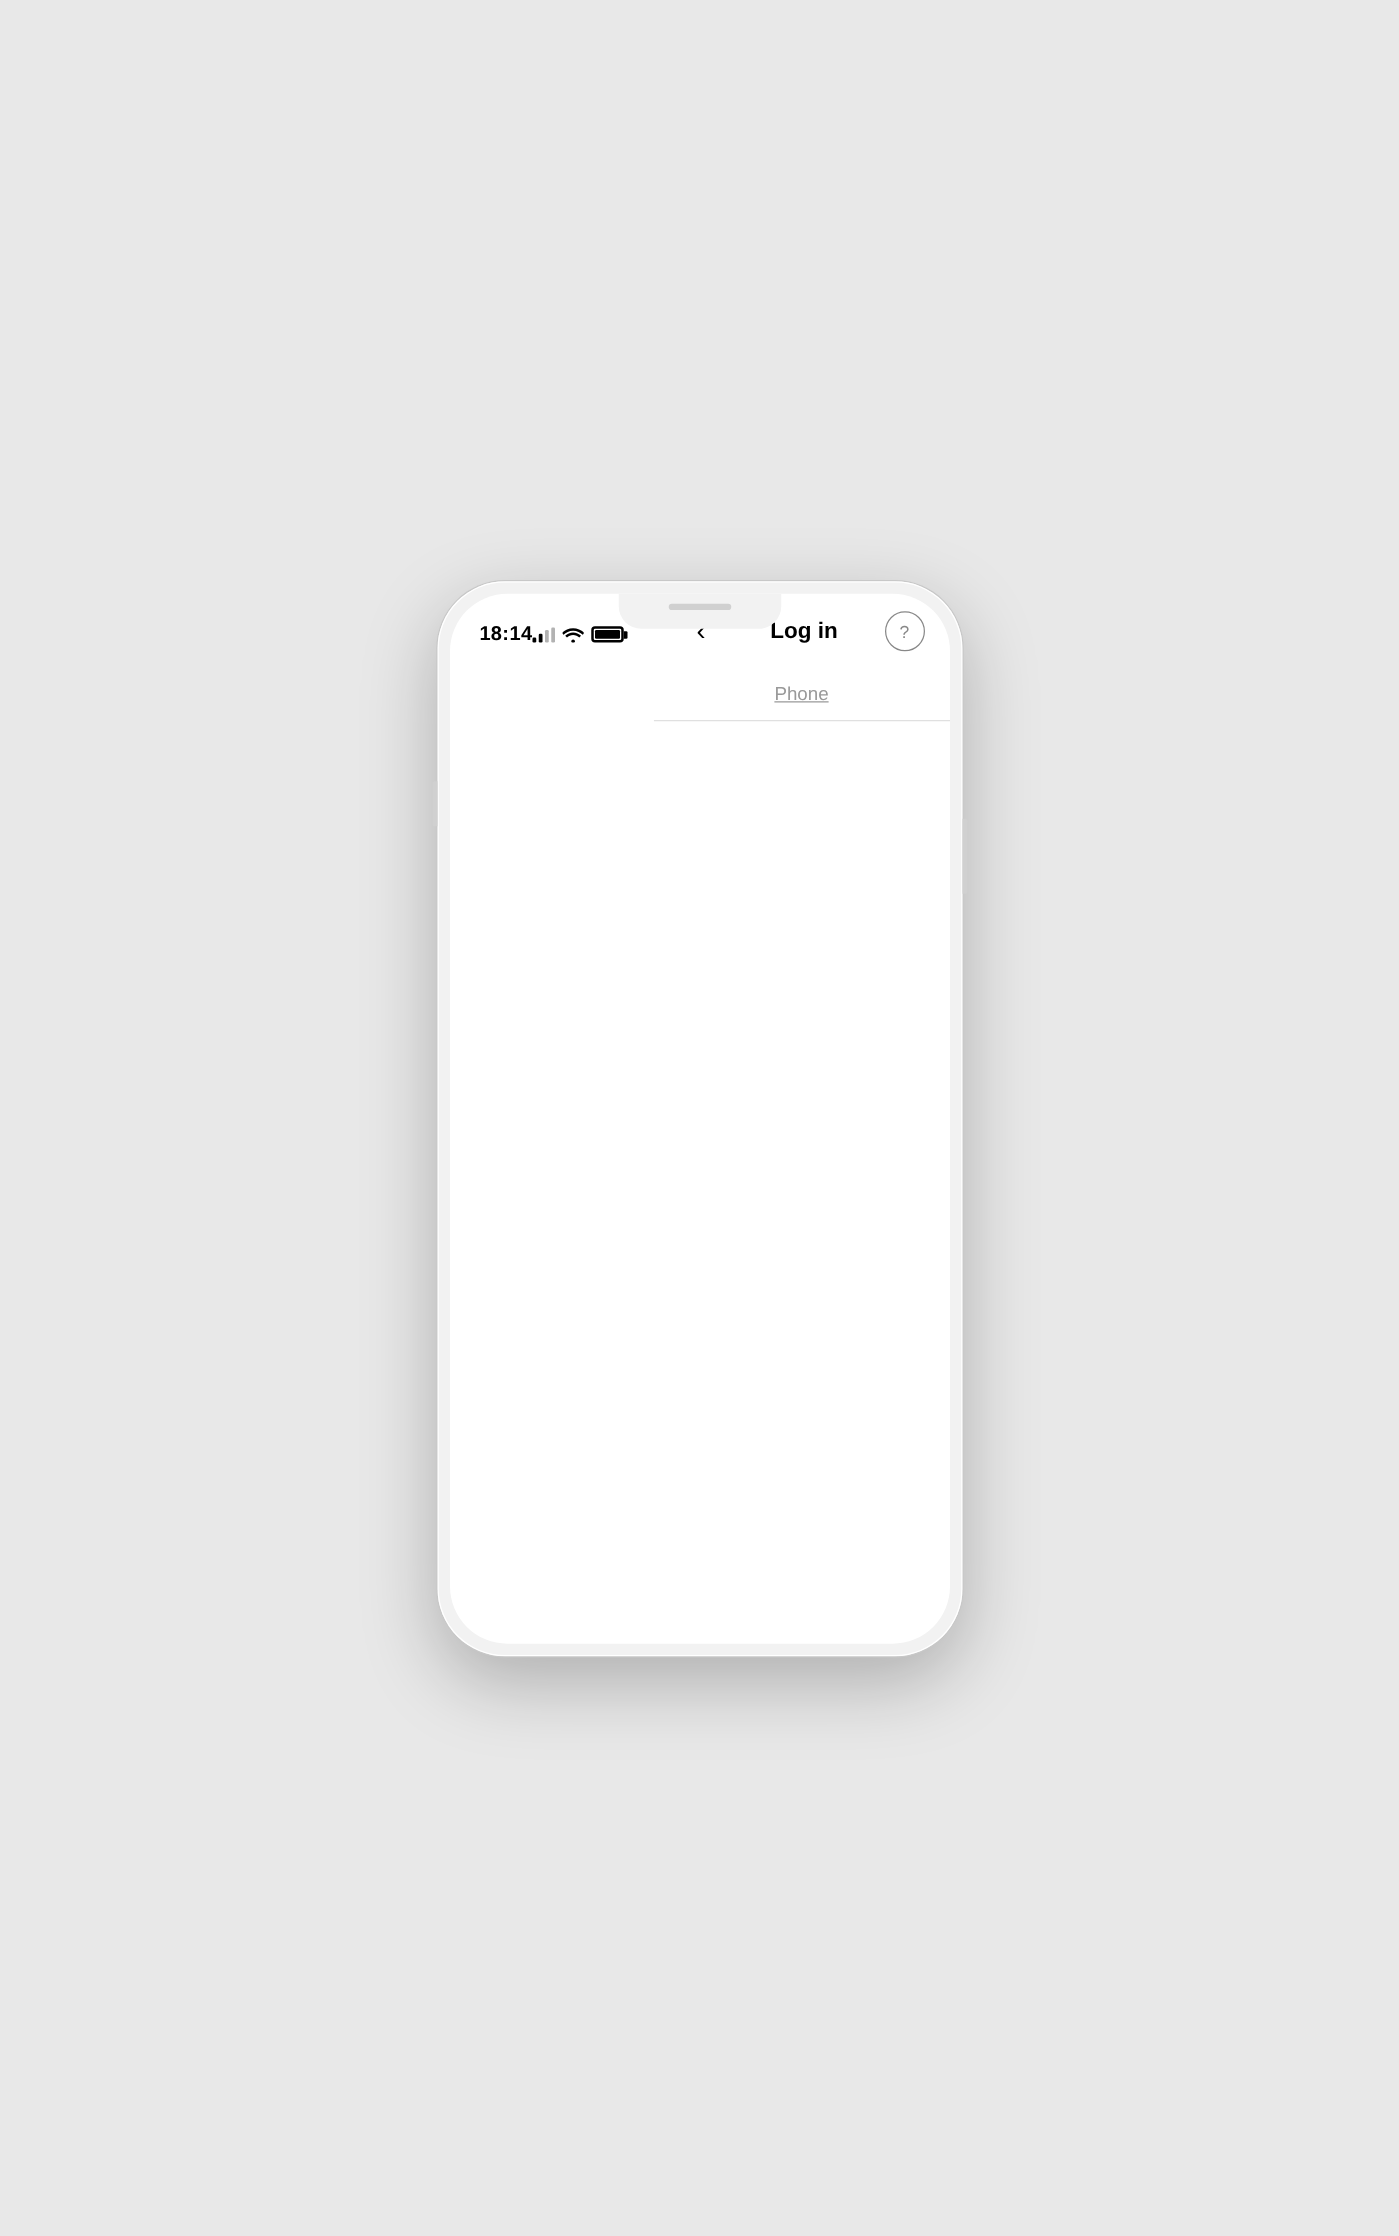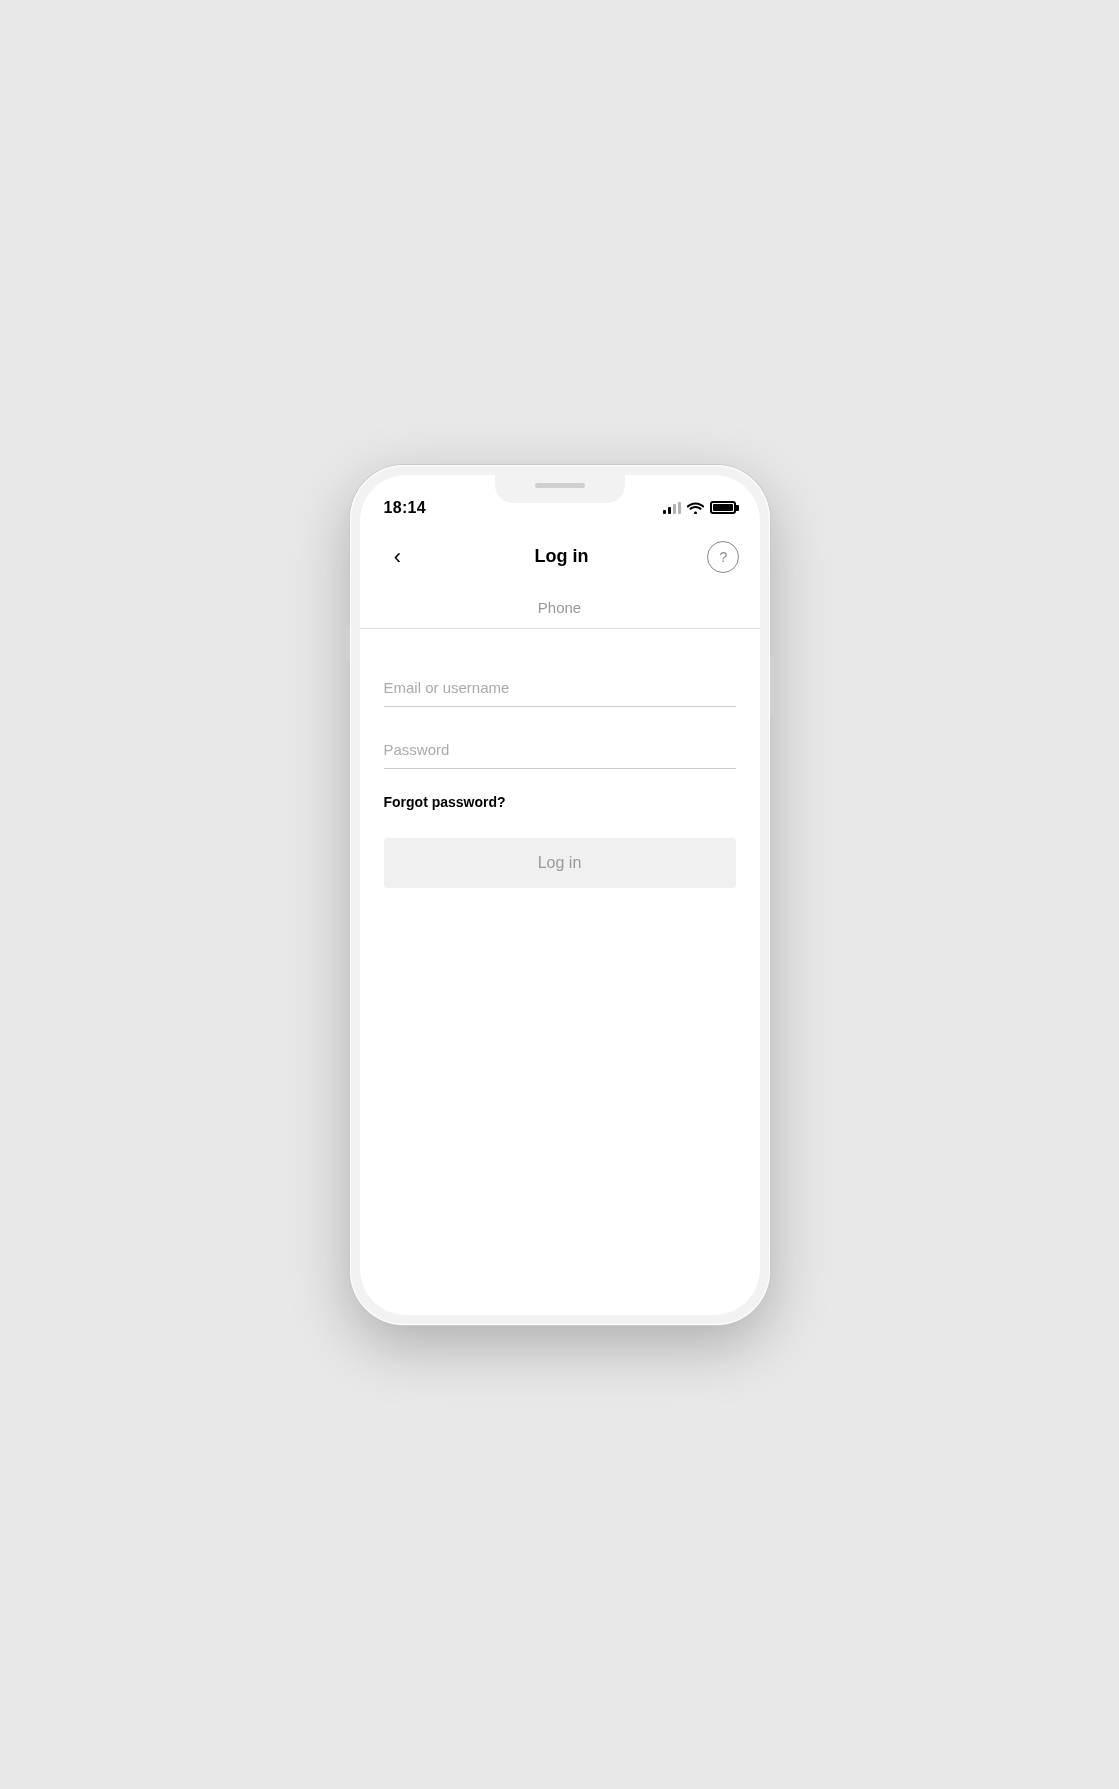--- a/index.html
+++ b/index.html
@@ -27,21 +27,21 @@
     }
 
     .phone-inner {
       width: 100%;
       height: 100%;
       background: #ffffff;
       border-radius: 46px;
       overflow: hidden;
       position: relative;
       display: flex;
-      flex-direction: column;
+      flex-direction: row;
     }
 
     
     .phone-outer::before {
       content: '';
       position: absolute;
       left: -4px;
       top: 160px;
       width: 4px;
       height: 36px;
@@ -215,20 +215,21 @@
     }
 
     .tab {
       flex: 1;
       text-align: center;
       padding: 12px 0;
       font-size: 15px;
       cursor: pointer;
       position: relative;
       color: #999;
+      text-decoration: underline;
     }
 
     .tab.active {
       color: #000;
       font-weight: 600;
     }
 
     .tab.active::after {
       content: '';
       position: absolute;
@@ -327,26 +328,16 @@
           <span class="help-icon">?</span>
         </div>
       </div>
 
       <div class="tabs">
         <div class="tab">
           <span>Phone</span>
         </div>
       </div>
 
-      <div class="form-area">
-        <div class="input-group">
-          <input type="text" class="input-field" placeholder="Email or username" style="">
-        </div>
-        <div class="input-group">
-          <input type="password" class="input-field" placeholder="Password" style="">
-        </div>
-        <span class="forgot-password">Forgot password?</span>
-        <button class="login-btn">Log in</button>
-      </div>
 
     </div>
   </div>
 </div>
 
 </body></html>

